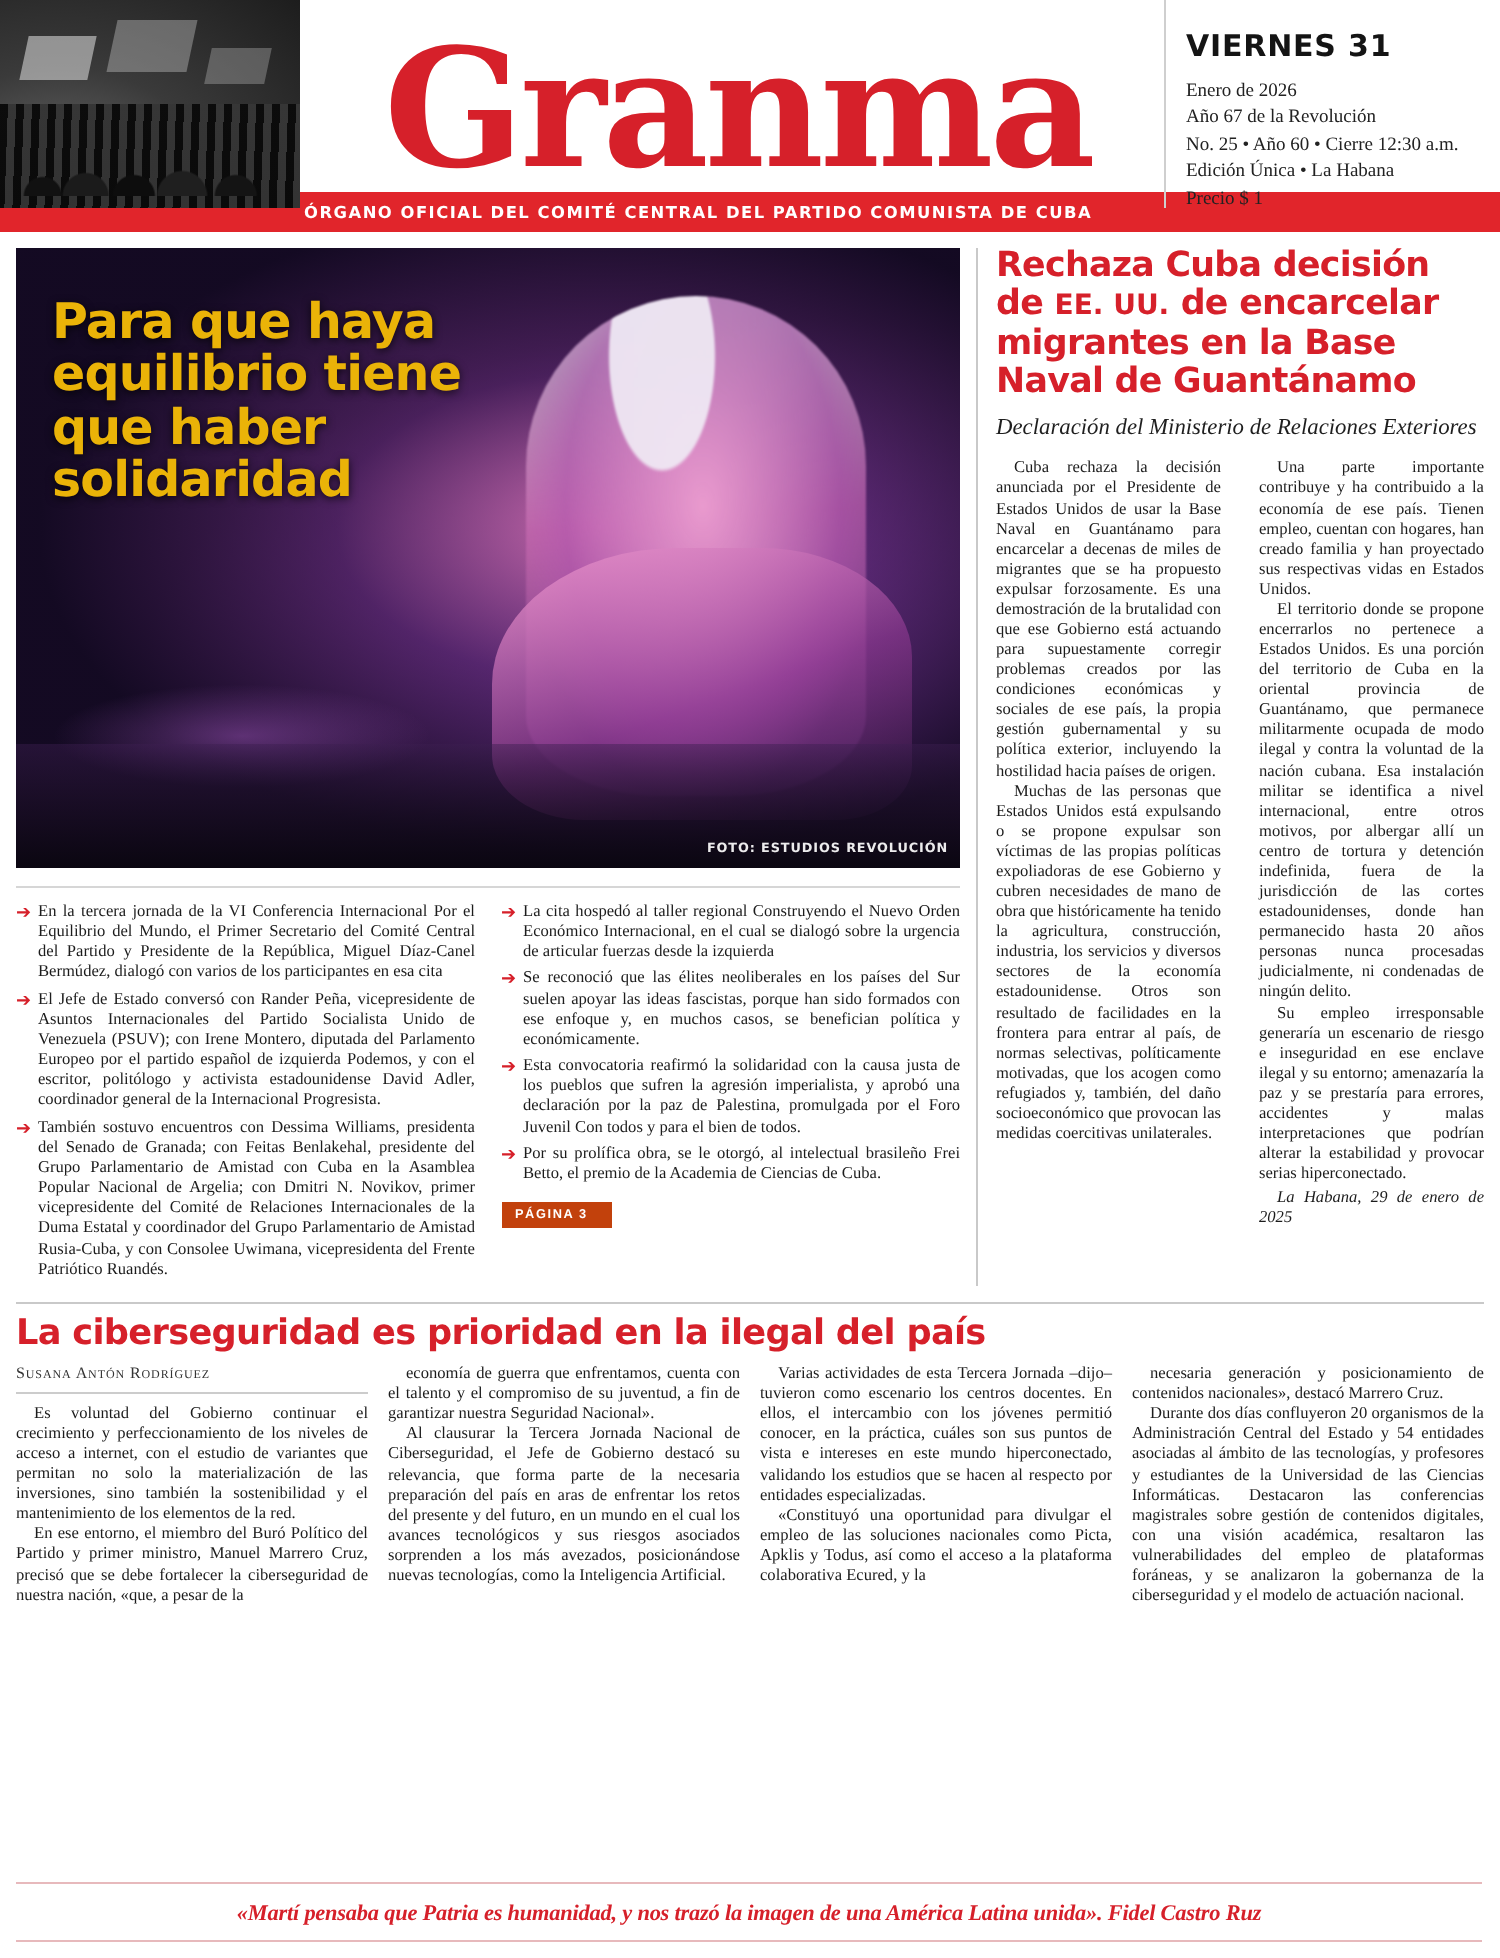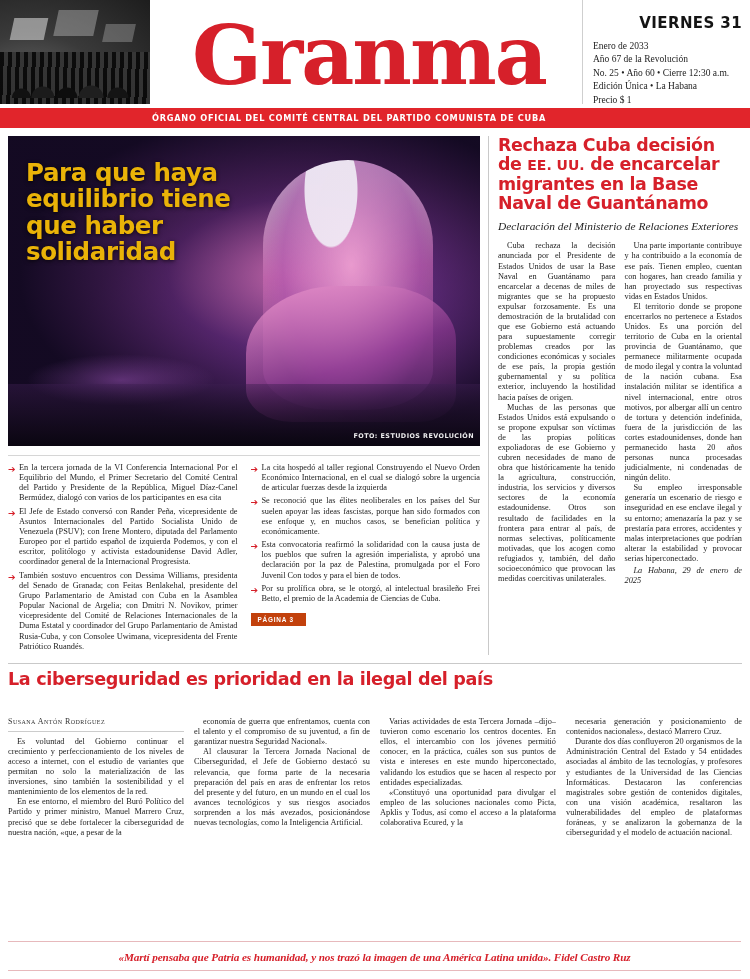--- a/index.html
+++ b/index.html
@@ -6,21 +6,21 @@
   body{
     width:750px;height:979px;overflow:hidden;
     background:#ffffff;
     font-family:"Liberation Serif", serif;
     color:#1a1a1a;
   }
   .page{width:750px;height:979px;position:relative;box-sizing:border-box;}
 
   
   .masthead{
-    position:relative;height:108px;display:flex;align-items:flex-start;
+    position:relative;height:96px;display:flex;align-items:flex-start;
   }
   .mast-photo{
     width:150px;height:104px;flex:0 0 150px;position:relative;overflow:hidden;
     background:#2a2a2a;
   }
   .mast-photo .ph-sky{
     position:absolute;inset:0;
     background:
       radial-gradient(ellipse at 20% 90%, #6e6e6e 0%, #3a3a3a 45%, #1d1d1d 100%);
   }
@@ -61,21 +61,21 @@
     left:42px;top:14px;
     font-style:normal;
   }
   .mast-right{
     flex:0 0 168px;padding:14px 8px 0 10px;box-sizing:border-box;
     border-left:1px solid #cfcfcf;height:104px;
   }
   .viernes{
     font-family:"DejaVu Sans", sans-serif;
     font-weight:bold;font-size:15px;letter-spacing:.4px;
-    color:#141414;margin-bottom:8px;text-align:right;
+    color:#141414;margin-bottom:8px;
   }
   .mast-meta{font-size:9.5px;line-height:1.42;color:#222;}
 
   .redbar{
     height:20px;background:#e1252b;color:#fff;
     display:flex;align-items:center;
     padding-left:152px;box-sizing:border-box;
   }
   .redbar span{
     font-family:"DejaVu Sans", sans-serif;
@@ -162,40 +162,40 @@
   .rc-headline{
     font-family:"DejaVu Sans", sans-serif;
     font-weight:bold;font-size:17.4px;line-height:1.12;
     color:#d6202a;letter-spacing:-.35px;margin:0 0 6px 0;
   }
   .rc-headline .sc{font-size:14px;letter-spacing:0;}
   .rc-sub{
     font-style:italic;font-size:11.4px;line-height:1.18;
     color:#1f1f1f;margin-bottom:8px;
   }
-  .rc-body{display:flex;gap:9px;}
+  .rc-body{display:flex;gap:19px;}
   .rc-body .c{flex:1 1 0;min-width:0;font-size:8.3px;line-height:1.215;
     text-align:justify;hyphens:auto;color:#1c1c1c;}
   .rc-body .c p{margin:0;text-indent:9px;}
   .rc-body .c p.dateline{
     text-indent:9px;font-style:italic;margin-top:2px;
   }
 
   
   .bottom{
     margin:8px 8px 0 8px;border-top:1px solid #c9c9c9;padding-top:6px;
   }
   .bot-headline{
     font-family:"DejaVu Sans", sans-serif;
     font-weight:bold;font-size:17.6px;line-height:1.1;
     color:#d6202a;letter-spacing:-.35px;margin:0 0 5px 0;
   }
   .bot-cols{display:flex;gap:10px;}
   .bot-cols .c{flex:1 1 0;min-width:0;font-size:8.3px;line-height:1.215;
-    text-align:justify;hyphens:auto;color:#1c1c1c;margin-top:23px;}
+    text-align:justify;hyphens:auto;color:#1c1c1c;}
   .bot-cols .c p{margin:0;text-indent:9px;}
   .byline{
     font-variant:small-caps;font-size:8px;letter-spacing:.45px;color:#333;
     padding-bottom:4px;margin-bottom:5px;border-bottom:1px solid #cccccc;
     text-indent:0;
   }
 
   
   .footer-quote{
     position:absolute;left:8px;right:9px;bottom:8px;
@@ -223,21 +223,21 @@
       <div class="ph-figs"></div>
     </div>
 
     <div class="mast-center">
       <div class="granma">Granma</div>
     </div>
 
     <div class="mast-right">
       <div class="viernes">VIERNES 31</div>
       <div class="mast-meta">
-        <div>Enero de 2033</div>
+        <div>Enero de 2026</div>
         <div>Año 67 de la Revolución</div>
         <div>No. 25 • Año 60 • Cierre 12:30 a.m.</div>
         <div>Edición Única • La Habana</div>
         <div>Precio $ 1</div>
       </div>
     </div>
   </div>
 
   <div class="redbar">
     <span>ÓRGANO OFICIAL DEL COMITÉ CENTRAL DEL PARTIDO COMUNISTA DE CUBA</span>

